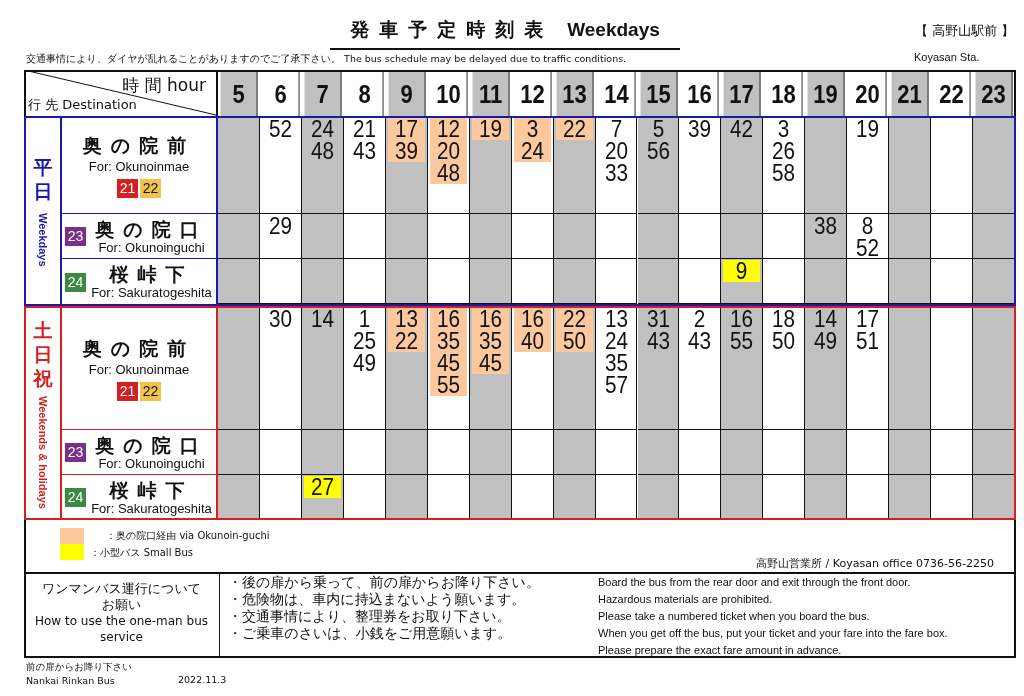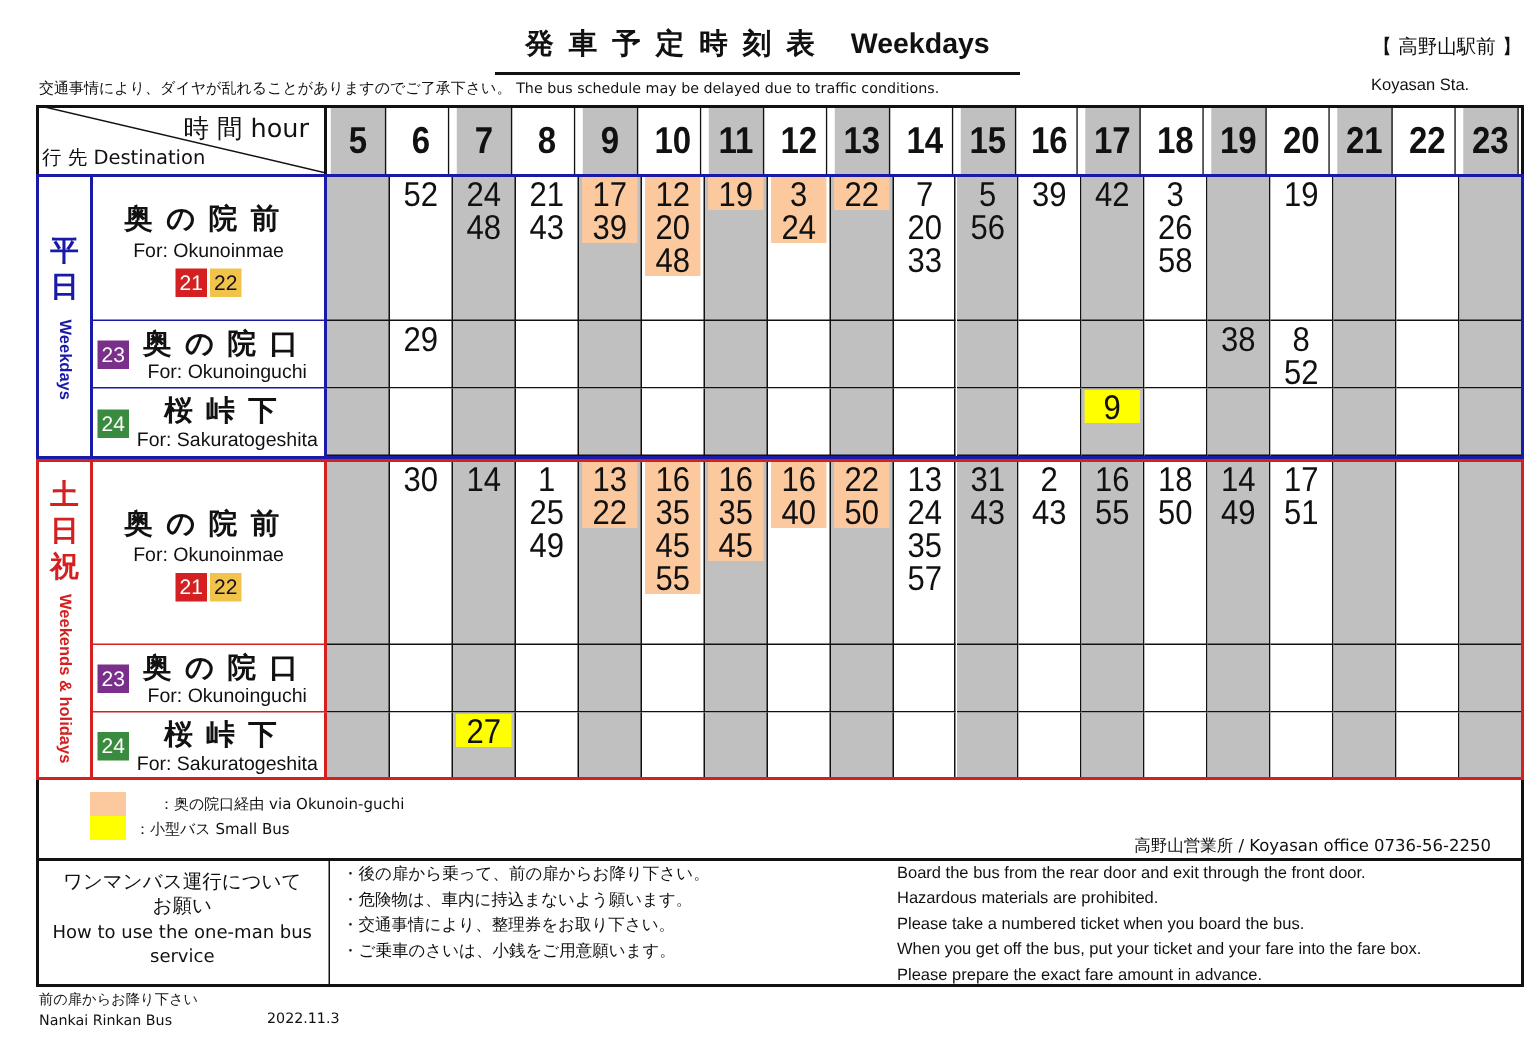--- a/index.html
+++ b/index.html
@@ -31,21 +31,21 @@
   .daylabel .en{writing-mode:vertical-rl;font-size:11px;font-weight:bold;font-family:"Liberation Sans",sans-serif;}
   .dest{box-sizing:border-box;text-align:center;}
   .dest .jp{font-size:19px;font-weight:bold;letter-spacing:9px;}
   .dest .en{font-size:13px;font-family:"Liberation Sans",sans-serif;}
   .badge{display:inline-block;width:21px;height:19px;line-height:19px;color:#fff;font-size:14px;text-align:center;font-family:"Liberation Sans",sans-serif;margin:0 1px;}
   .legend-swatch{width:24px;height:16px;}
   .legend-text{font-size:10px;}
   .office{right:30px;top:556px;font-size:11px;}
   .box{left:24px;top:572px;width:992px;height:86px;border-top:2px solid #111;box-sizing:border-box;}
   .box-left{left:24px;top:572px;width:196px;height:86px;border-right:1.5px solid #111;box-sizing:border-box;text-align:center;font-size:12px;line-height:16px;padding-top:9px;}
-  .box-jp{left:228px;top:574px;font-size:11px;line-height:17px;}
+  .box-jp{left:228px;top:574px;font-size:14px;line-height:17px;}
   .box-en{left:598px;top:574px;font-size:11px;line-height:17px;font-family:"Liberation Sans",sans-serif;}
   .company{left:26px;top:660px;font-size:9.5px;line-height:14px;}
   .date{left:178px;top:674px;font-size:9.5px;}
 </style>
 </head>
 <body>
 
 <div class="abs title"><span>発車予定時刻表</span><span class="en">Weekdays</span></div>
 <div class="abs station-jp">【 高野山駅前 】</div>
 <div class="abs station-en">Koyasan Sta.</div>

